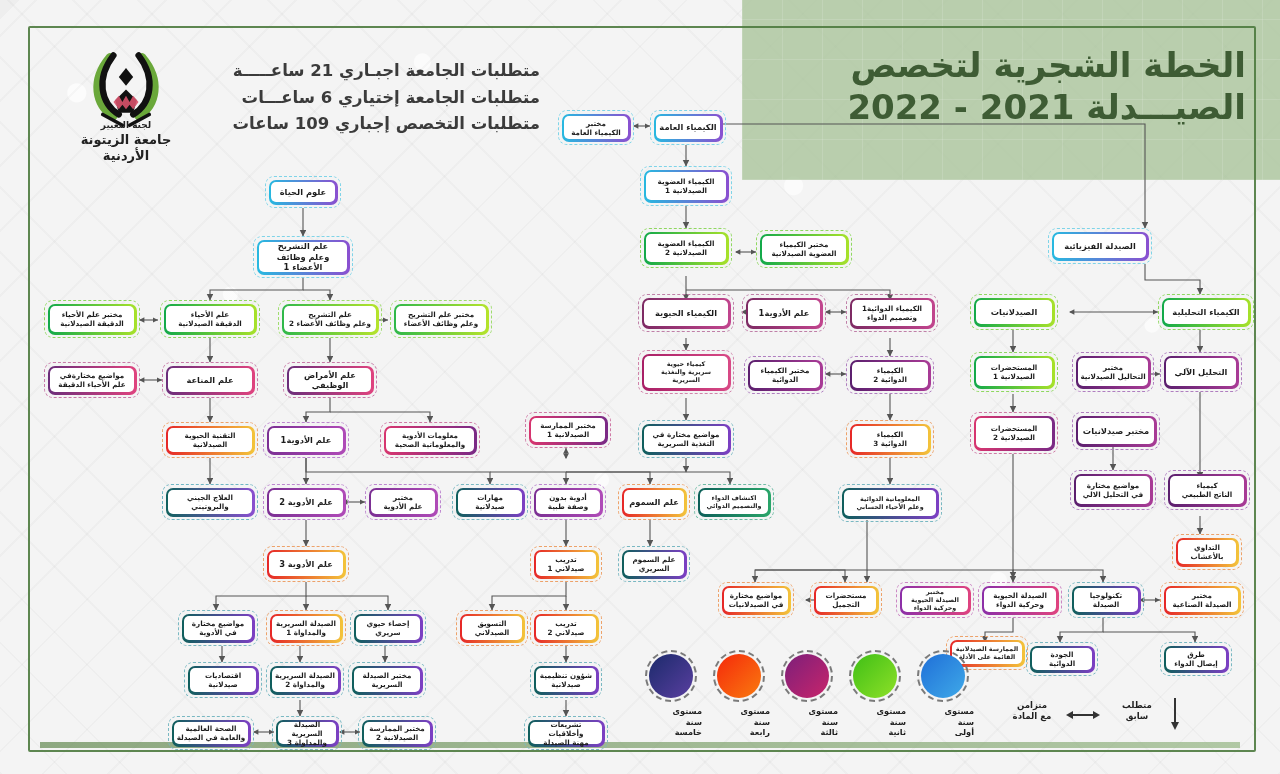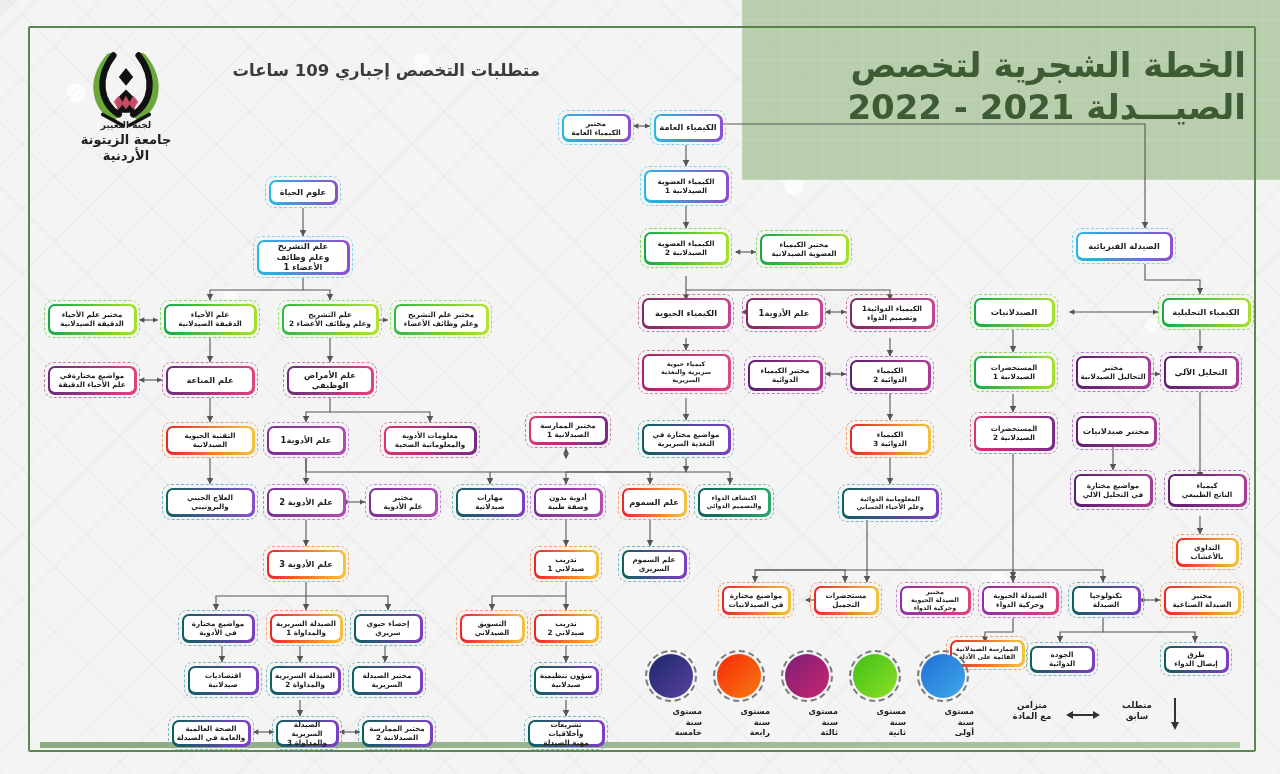--- a/index.html
+++ b/index.html
@@ -153,20 +153,22 @@
     </div>
   <div class="frame"></div>
   <div class="bg-green-strip"></div>
 
   <div id="title-block">
     <div class="t-line">الخطة الشجرية لتخصص</div>
     <div class="t-line">الصيـــدلة 2021 - 2022</div>
   </div>
 
   <div id="req-block">
+    <div class="r-line">متطلبات الجامعة اجبـاري 21  ساعـــــة</div>
+    <div class="r-line">متطلبات الجامعة إختياري 6 ساعـــات</div>
     <div class="r-line">متطلبات التخصص إجباري  109 ساعات</div>
   </div>
 
   <div id="logo">
     <svg viewBox="0 0 96 96" width="96" height="86">
       <path d="M30 8 C8 34 14 62 34 74" fill="none" stroke="#6aa83a" stroke-width="9" stroke-linecap="round"></path>
       <path d="M66 8 C88 34 82 62 62 74" fill="none" stroke="#6aa83a" stroke-width="9" stroke-linecap="round"></path>
       <path d="M34 6 C14 32 20 60 40 72" fill="none" stroke="#111" stroke-width="7" stroke-linecap="round"></path>
       <path d="M62 6 C82 32 76 60 56 72" fill="none" stroke="#111" stroke-width="7" stroke-linecap="round"></path>
       <path d="M48 20 L56 30 L48 40 L40 30 Z" fill="#111"></path>
@@ -612,21 +614,21 @@
       </div>
   </div>
 
   <div class="node g-tealviolet" style="left:838px;top:484px;width:104px;height:38px;">
     <div class="inner">
         <div class="face xs" style="white-space:pre-line">المعلوماتية الدوائية
 وعلم الأحياء الحسابي</div>
       </div>
   </div>
 
-  <div class="node g-cyanpurple" style="left:1072px;top:228px;width:104px;height:36px;">
+  <div class="node g-cyanpurple" style="left:1048px;top:228px;width:104px;height:36px;">
     <div class="inner">
         <div class="face">الصيدلة الفيزيائية</div>
       </div>
   </div>
 
   <div class="node g-green" style="left:1158px;top:294px;width:96px;height:36px;">
     <div class="inner">
         <div class="face">الكيمياء التحليلية</div>
       </div>
   </div>

